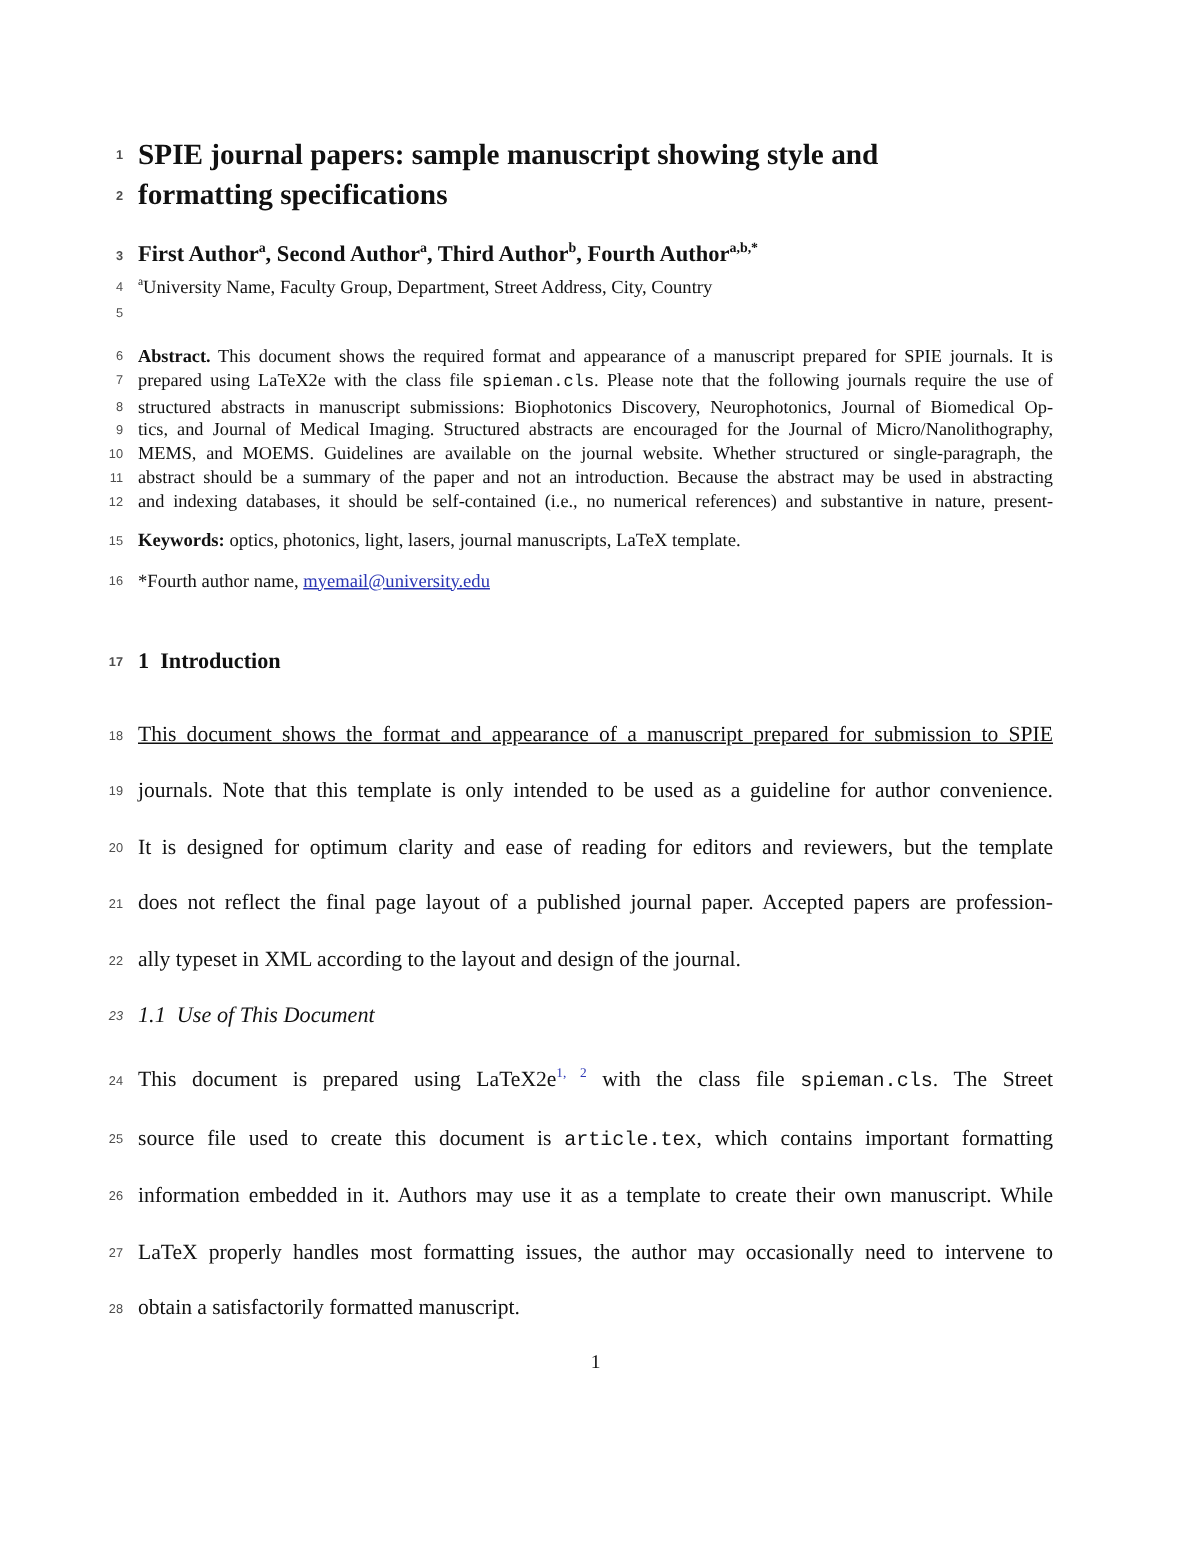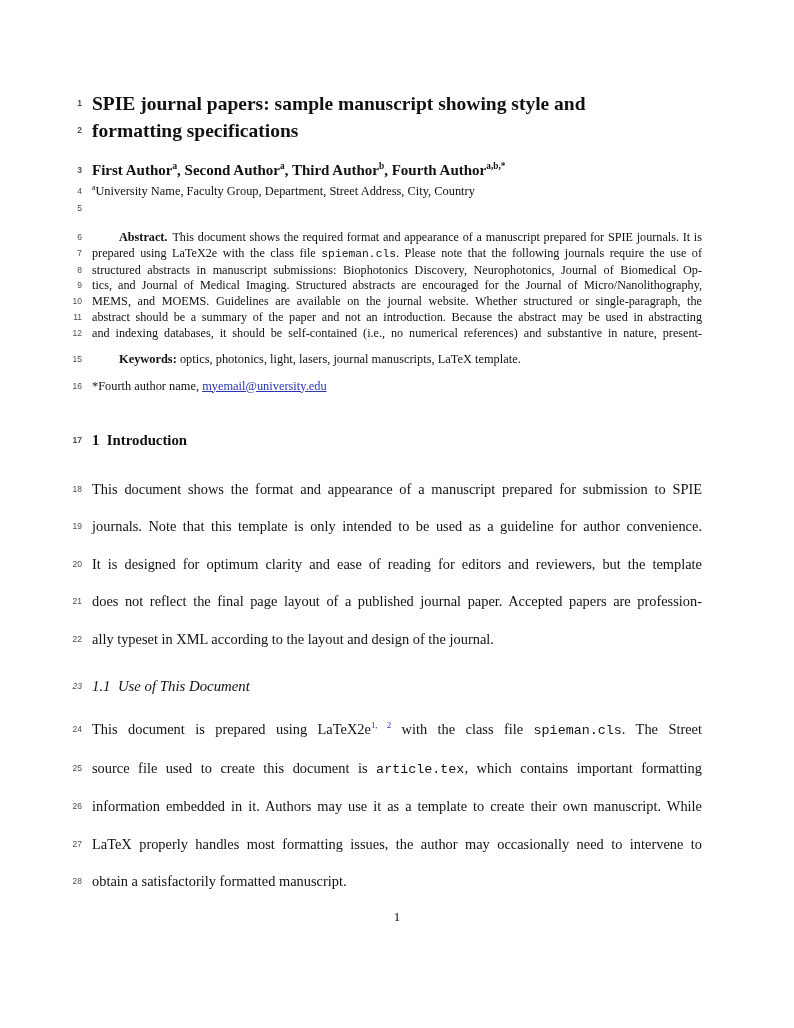--- a/index.html
+++ b/index.html
@@ -44,26 +44,26 @@
   .k-section    { font-size: 14.8px; font-weight: bold; line-height: 20px; }
   .k-subsection { font-size: 14.8px; font-style: italic; line-height: 20px; }
   .k-body       { font-size: 14.4px; line-height: 37.5px; }
 
   .k-title + .k-author     { margin-top: 16px; }
   .k-author + .k-affil     { margin-top: 3px; }
   .k-affil + .k-abstract   { margin-top: 30px; }
   .k-abstract + .k-keywords{ margin-top: 9px; }
   .k-keywords + .k-footnote{ margin-top: 11px; }
   .k-footnote + .k-section { margin-top: 36px; }
-  .k-section + .k-body     { margin-top: 21px; }
-  .k-body + .k-subsection  { margin-top: 18px; }
+  .k-section + .k-body     { margin-top: 21px; text-decoration: underline; }
+  .k-body + .k-subsection  { margin-top: 8px; }
   .k-subsection + .k-body  { margin-top: 15px; }
 
   .s-r { }
-  .s-b { font-weight: bold; margin-left: 27px; }
+  .s-b { font-weight: bold; }
   .s-i { }
   .s-m { font-family: "Liberation Mono", monospace; font-size: 93%; }
   .s-sup { font-size: 62%; vertical-align: super; line-height: 0; }
   .s-link { color: var(--link, #2a35b4); text-decoration: underline; cursor: pointer; }
   .s-suplink { font-size: 62%; vertical-align: super; line-height: 0; color: var(--link, #2a35b4); cursor: pointer; }
   .s-gap { margin-right: 5px; }
 
   .footer {
     margin-top: 8px;
     text-align: center;

